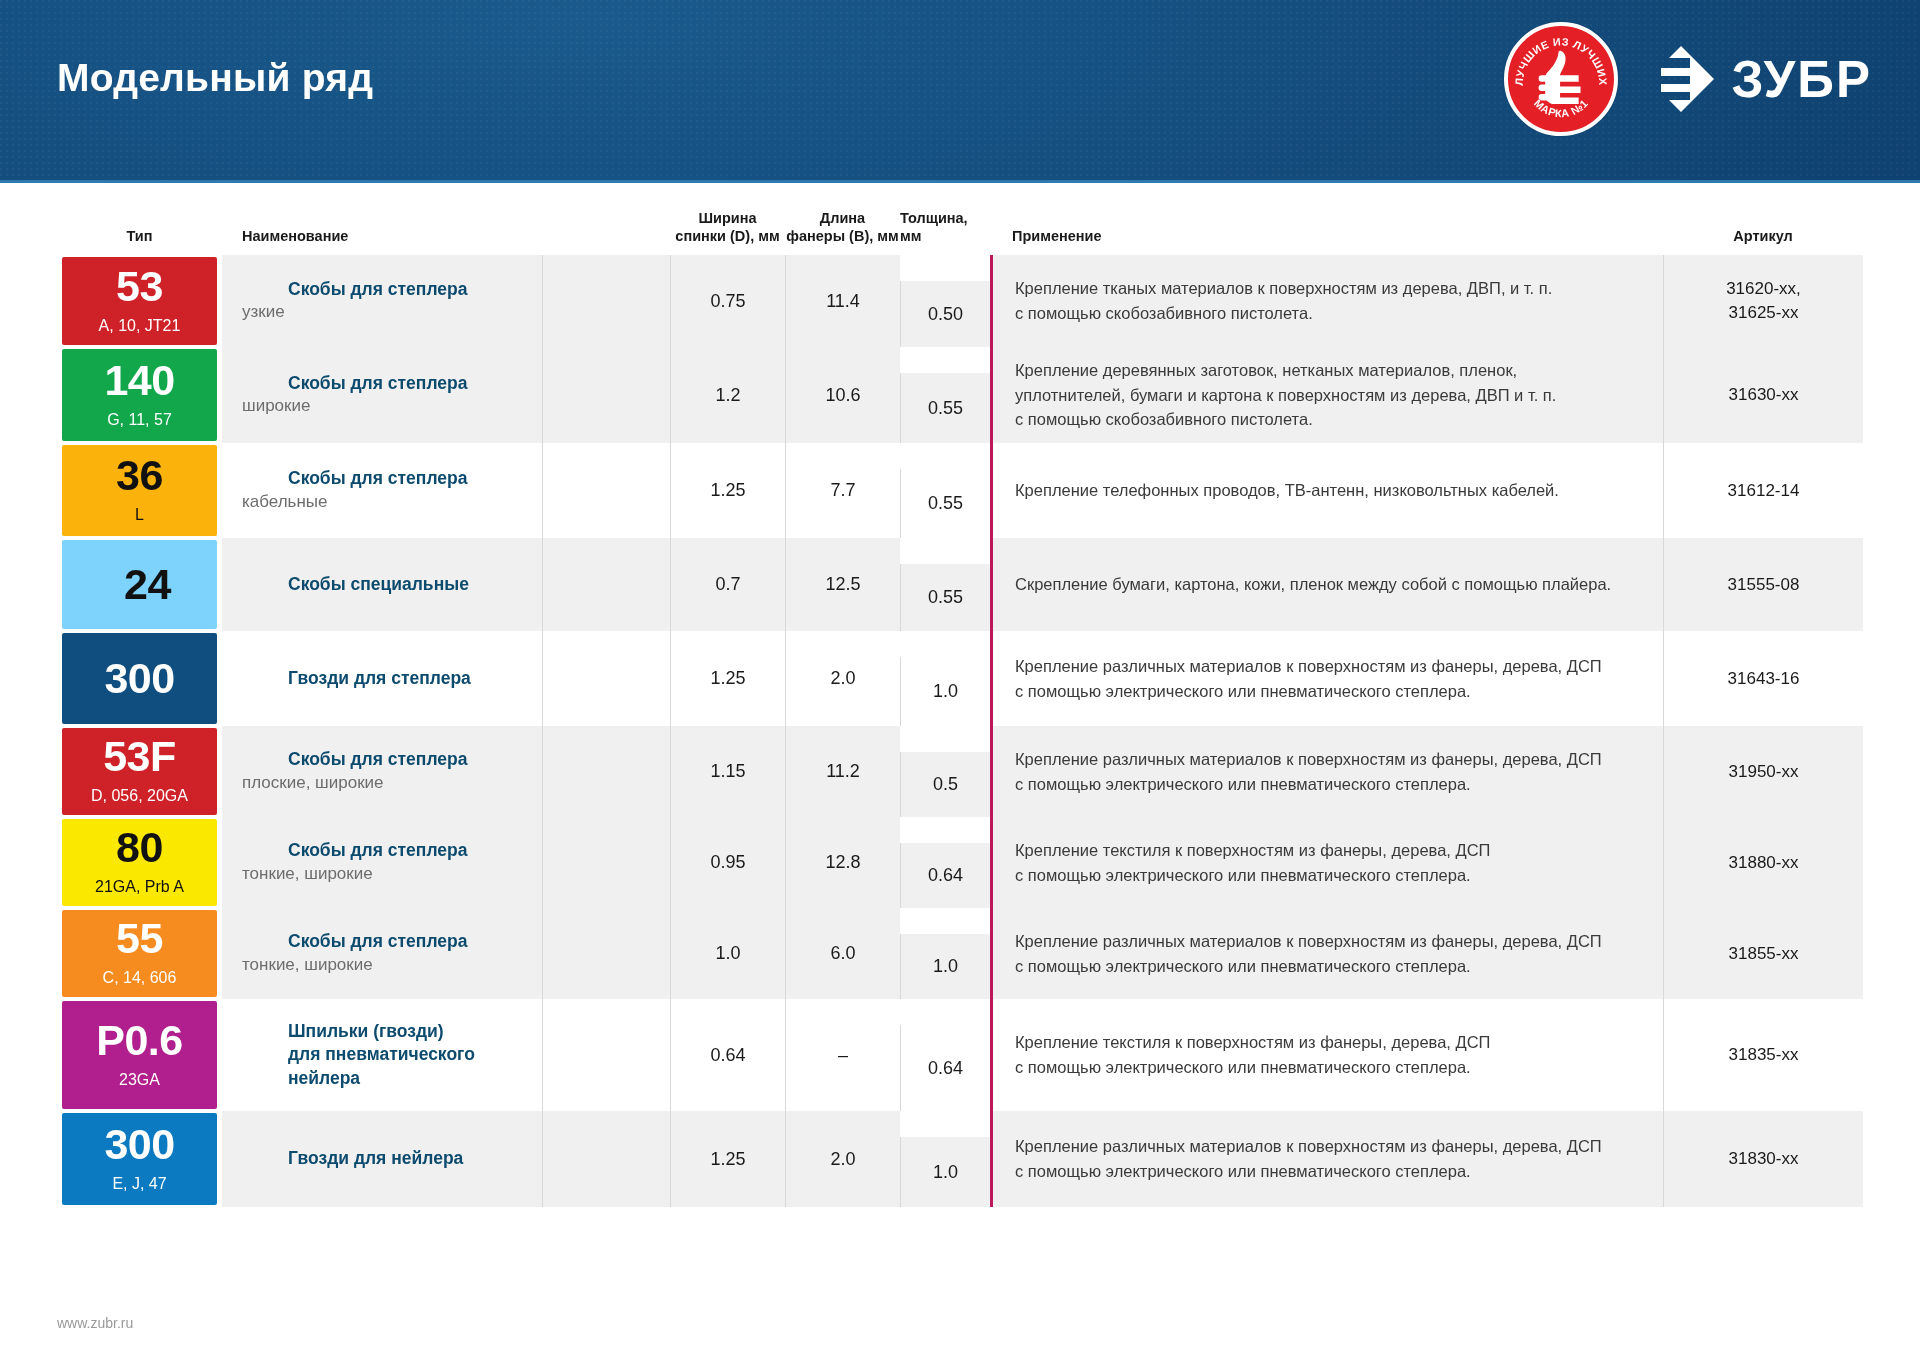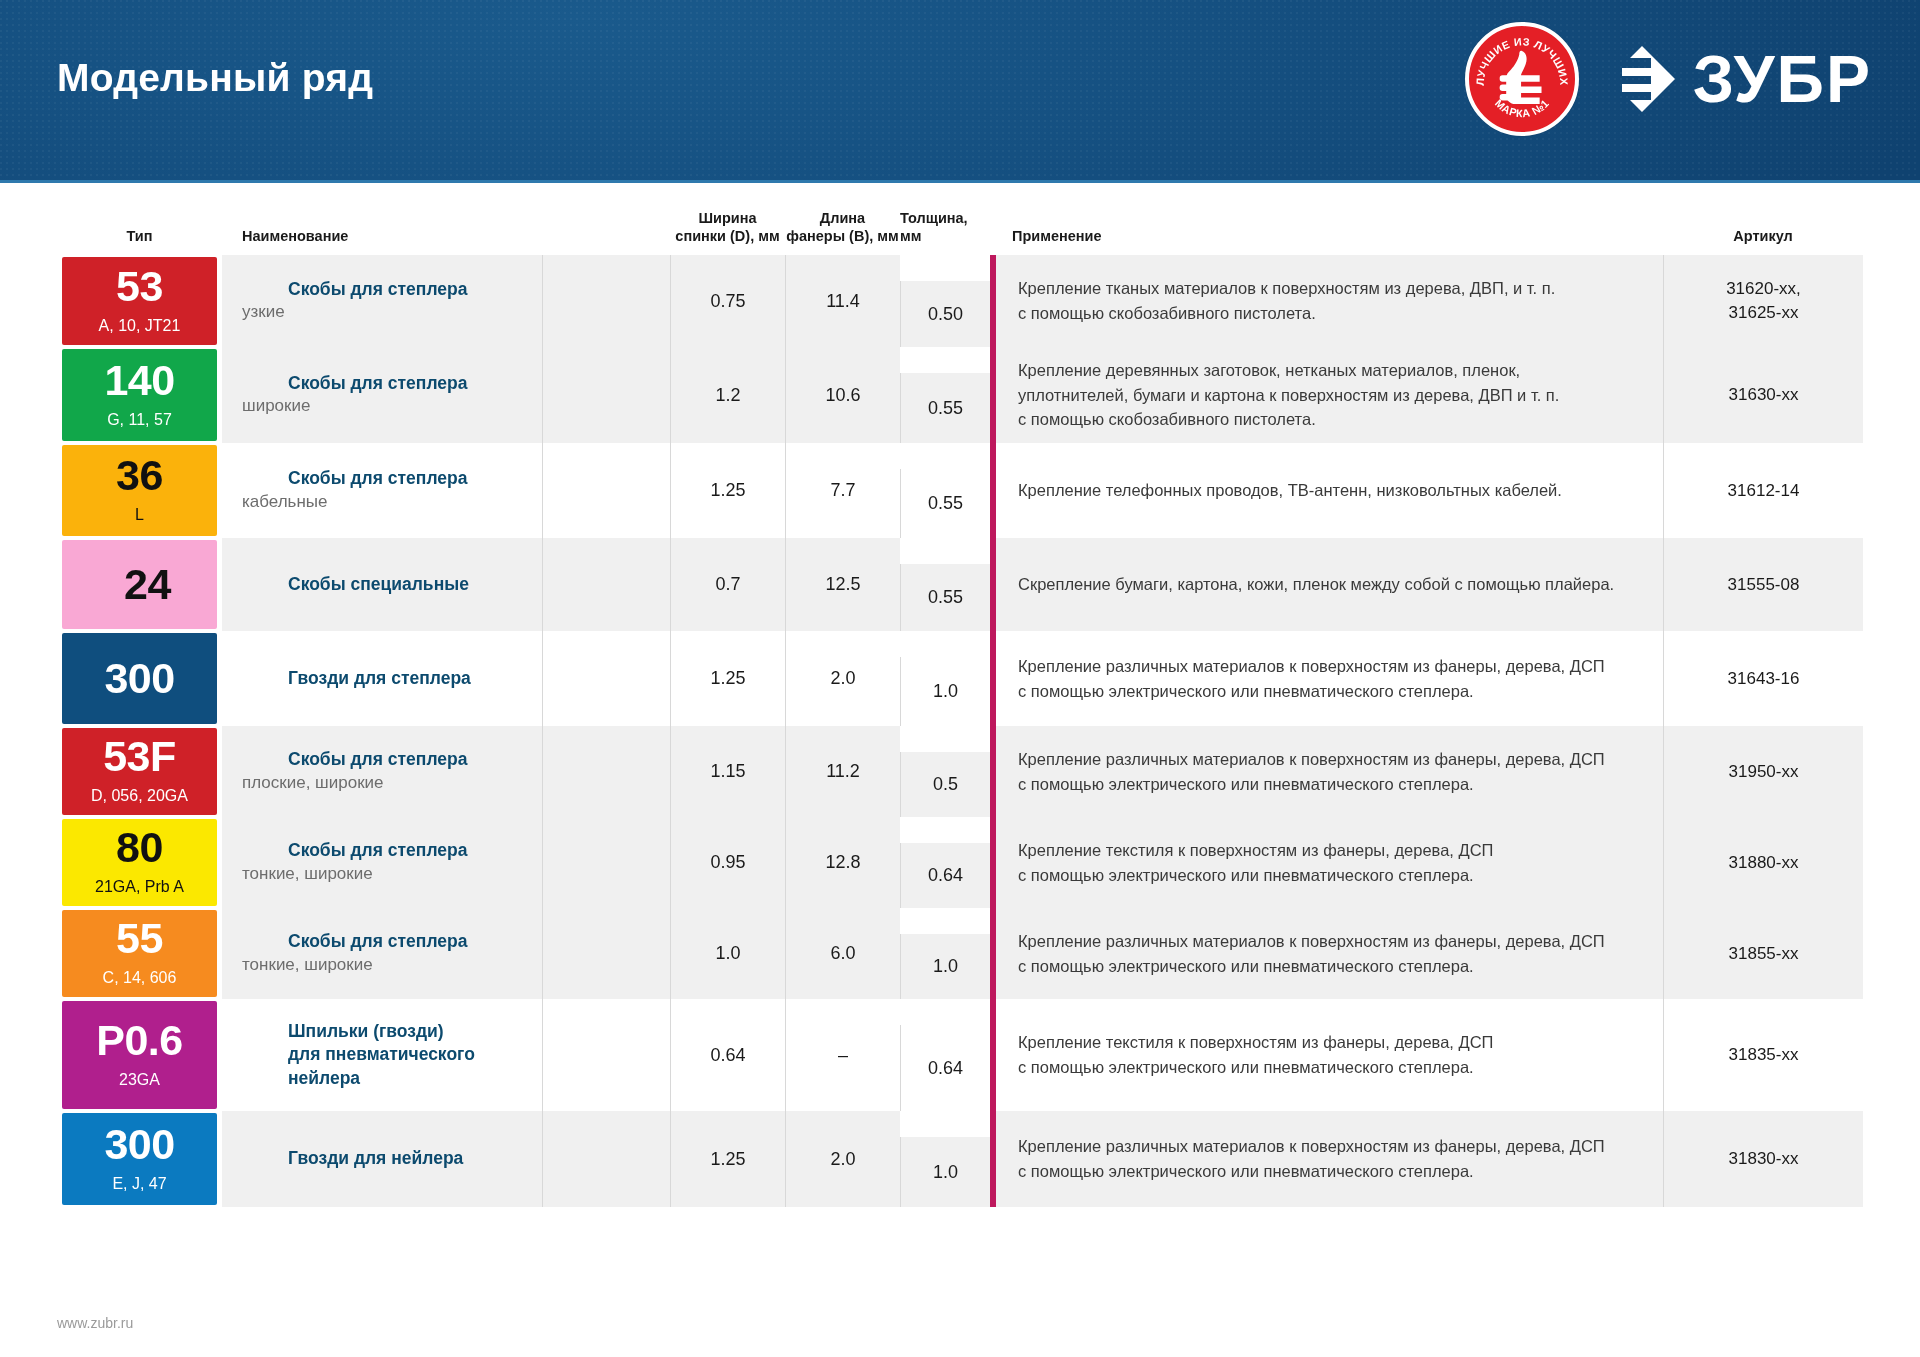--- a/index.html
+++ b/index.html
@@ -53,21 +53,21 @@
     width:114px; height:114px; border-radius:50%;
     background:#e41f26;
     border:4px solid #ffffff;
     box-shadow: 0 0 0 1px rgba(0,0,0,0.05);
     flex:0 0 auto;
   }
   .badge-circle svg{ position:absolute; inset:0; width:100%; height:100%; }
   .zubr-mark{ display:flex; align-items:center; gap:14px; }
   .zubr-glyph{ width:74px; height:74px; flex:0 0 auto; }
   .zubr-word{
-    font-size:66px; font-weight:bold; color:#ffffff;
+    font-size:51px; font-weight:bold; color:#ffffff;
     letter-spacing:2px; line-height:1;
     font-family:"Liberation Sans","DejaVu Sans",sans-serif;
   }
 
   
   .table-wrap{ position:relative; padding: 0 57px; }
 
   .thead{
     display:flex; align-items:flex-end;
     height:72px;
@@ -138,21 +138,21 @@
     border-left:1px solid #d8d8d8;
   }
   .c-d{ width:115px; flex:0 0 115px; }
   .c-b{ width:115px; flex:0 0 115px; }
   .c-t{ width:90px;  flex:0 0 90px;margin-top:26px; }
 
   
   .c-use{
     flex:1 1 auto;
     padding-left:22px; padding-right:14px;
-    border-left:6px solid #be185d;
+    border-left:3px solid #be185d;
     font-size:16.5px; color:#3a3a3a; line-height:1.5;
     flex-direction:column; align-items:flex-start; justify-content:center;
   }
 
   
   .c-art{
     width:200px; flex:0 0 200px;
     justify-content:center; text-align:center;
     border-left:1px solid #d8d8d8;
     font-size:17px; color:#1a1a1a; line-height:1.4;
@@ -401,21 +401,21 @@
     <div class="cell c-num c-t">0.55</div>
     <div class="cell c-use">
             <div>Крепление телефонных проводов, ТВ-антенн, низковольтных кабелей.</div>
           </div>
     <div class="cell c-art">
             <div>31612-14</div>
           </div>
   </div>
         <div class="row alt" style="height: 93px;">
     <div class="cell c-type">
-      <div class="badge" style="background:#f9a8d4;color:#111111;padding-left:16px;">
+      <div class="badge" style="background:#7dd3fc;color:#111111;padding-left:16px;">
         <div class="badge-num">24</div>
 
       </div>
     </div>
     <div class="cell c-name">
             <div class="name-title">Скобы специальные</div>
        </div>
     <div class="cell c-pic"></div>
     <div class="cell c-num c-d">0.7</div>
     <div class="cell c-num c-b">12.5</div>

